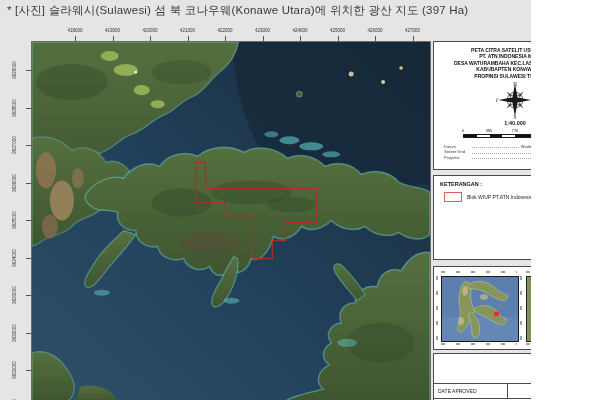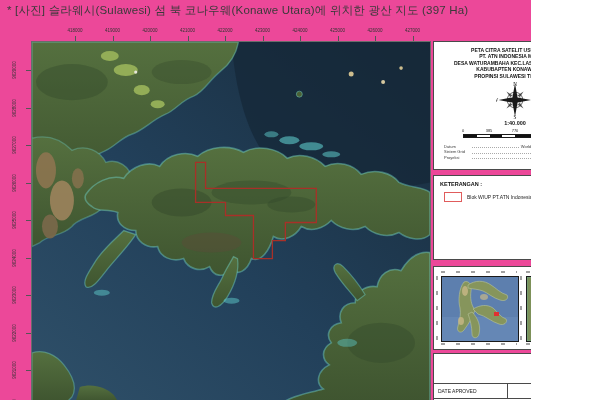--- a/index.html
+++ b/index.html
@@ -1,16 +1,16 @@
 <!DOCTYPE html>
 <html><head>
 <meta charset="utf-8">
 <style>
   html,body{margin:0;padding:0;}
-  #page{position:relative;width:531px;height:400px;background:#ec4899;overflow:hidden;
+  #page{position:relative;width:531px;height:400px;background:#e5e5e5;overflow:hidden;
         font-family:"Liberation Sans",sans-serif;}
   .abs{position:absolute;}
 
   
   #caption{left:7px;top:3px;font-size:11.5px;font-weight:500;color:#3a3a3a;letter-spacing:.2px;white-space:nowrap;}
 
   
   #map-frame{left:31px;top:41px;width:398px;height:359px;border:1px solid #6b6b6b;border-bottom:none;overflow:hidden;}
   #map-frame svg{position:absolute;left:0;top:0;width:100%;height:100%;display:block;}
   #x-labels{left:31px;top:27px;width:398px;height:9px;overflow:hidden;font-size:4.5px;color:#333;}

